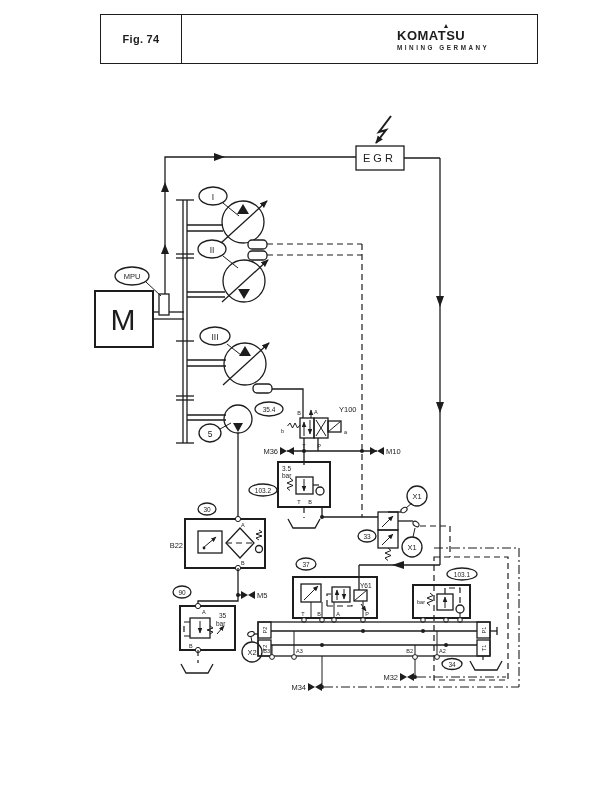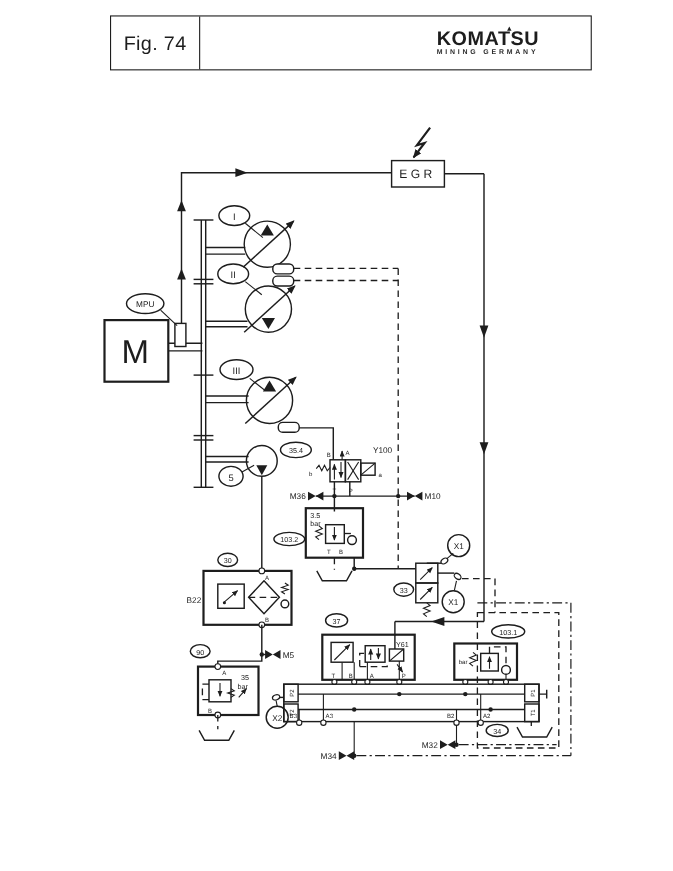--- a/index.html
+++ b/index.html
@@ -2,24 +2,24 @@
 <html><head>
 <meta charset="utf-8">
 <style>
   html,body{margin:0;padding:0;background:#e8e8e8;}
   .page{position:relative;width:612px;height:792px;background:#fff;overflow:hidden;
         font-family:"Liberation Sans",sans-serif;color:#1d1d1d;}
   
   .titleblock{position:absolute;left:100px;top:14px;width:438px;height:50px;
               border:1.6px solid #1d1d1d;box-sizing:border-box;display:flex;}
   .tb-left{width:80px;border-right:1.2px solid #1d1d1d;display:flex;align-items:center;justify-content:center;}
-  .fig-label{font-weight:normal;font-size:18px;letter-spacing:0.3px;}
+  .fig-label{font-weight:bold;font-size:11px;letter-spacing:0.3px;}
   .tb-mid{flex:1;}
   .tb-right{width:130px;display:flex;flex-direction:column;align-items:flex-start;justify-content:center;padding-right:10px;}
-  .brand{position:relative;font-weight:bold;font-size:18px;letter-spacing:0.5px;line-height:15px;}
+  .brand{position:relative;font-weight:bold;font-size:13px;letter-spacing:0.5px;line-height:15px;}
   .brand-mark{position:absolute;left:69%;top:-4px;width:0;height:0;
               border-left:2.5px solid transparent;border-right:2.5px solid transparent;
               border-bottom:4px solid #1d1d1d;}
   .brand-sub{font-size:6.3px;letter-spacing:2.55px;margin-top:1px;color:#2a2a2a;font-weight:bold;}
   svg{position:absolute;left:0;top:0;}
   svg text{fill:#1d1d1d;stroke:none;font-family:"Liberation Sans",sans-serif;}
   .ln{stroke:#1d1d1d;stroke-width:1.3;fill:none;}
   .ln2{stroke:#1d1d1d;stroke-width:2;fill:none;}
   .thin{stroke:#1d1d1d;stroke-width:1;fill:none;}
   .dash{stroke:#1d1d1d;stroke-width:1.2;fill:none;stroke-dasharray:6 4;}

